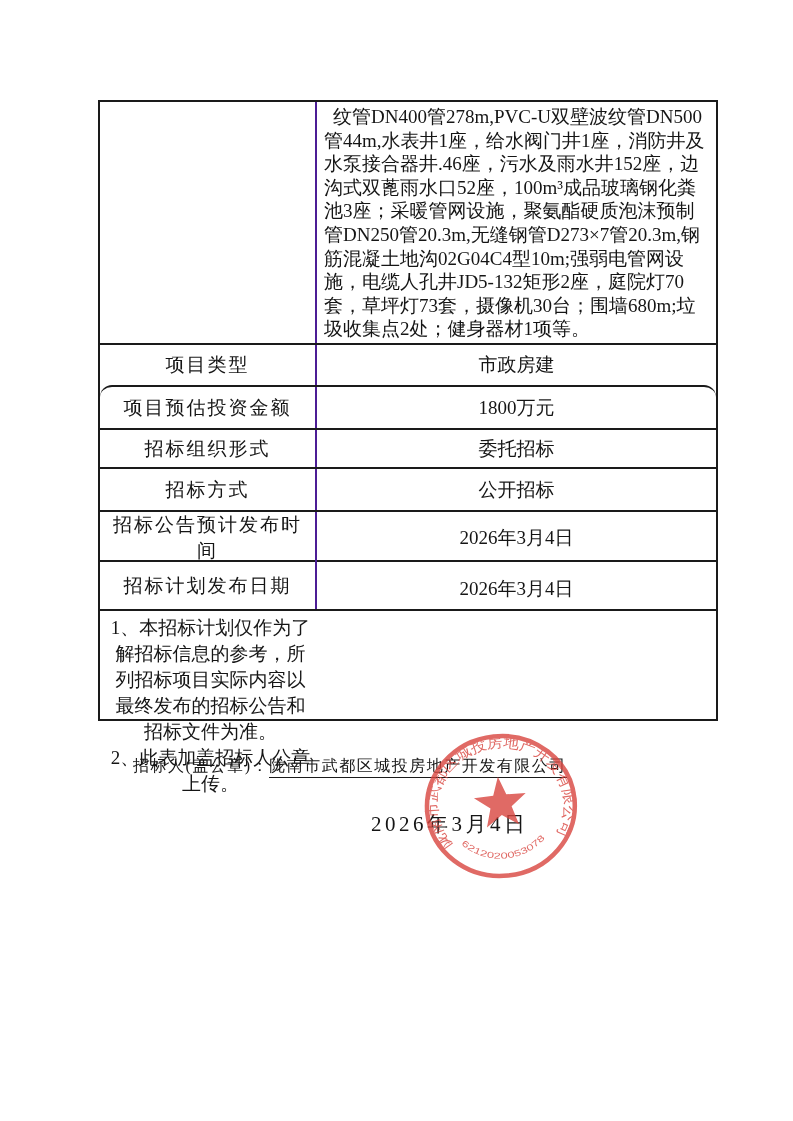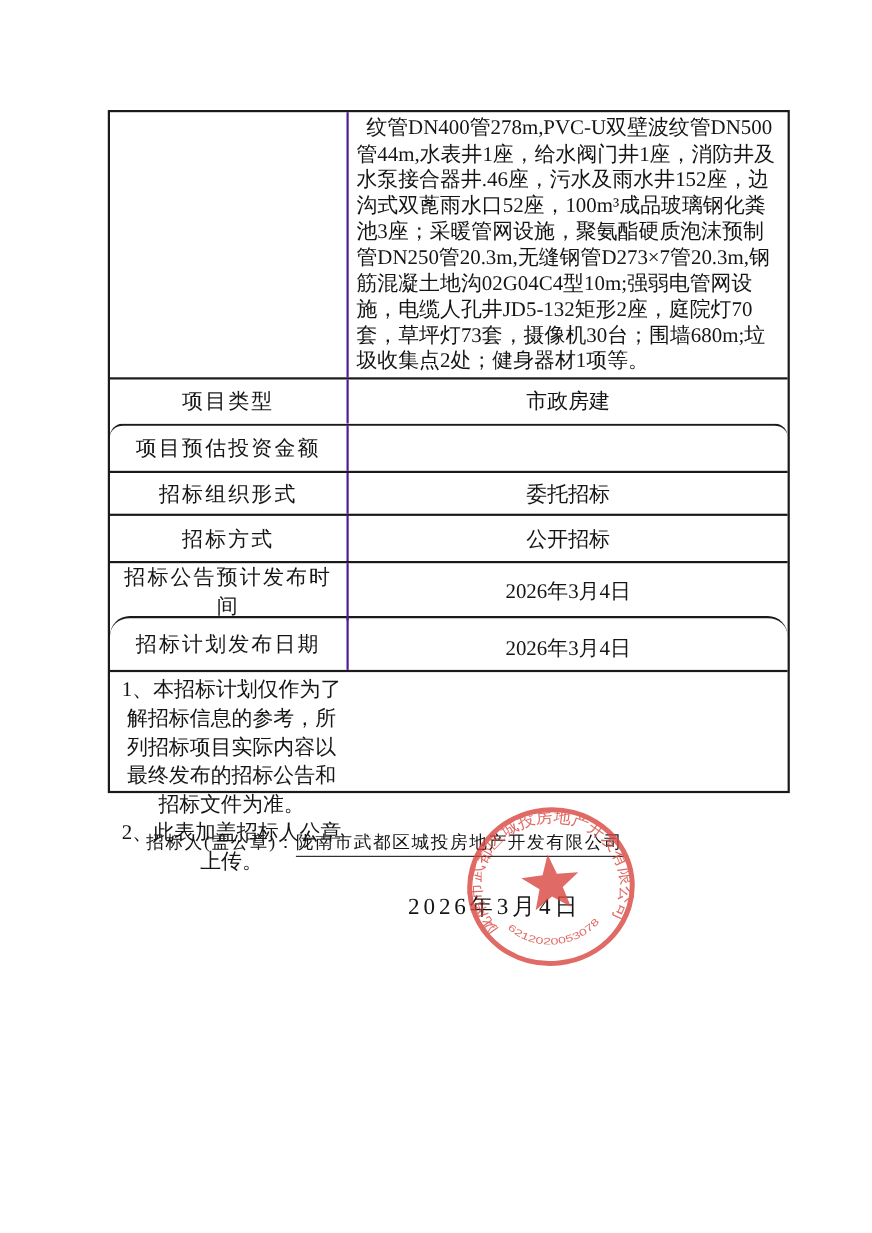--- a/index.html
+++ b/index.html
@@ -40,21 +40,21 @@
   .t-value.notes {
     display:flex; flex-direction:column; justify-content:center;
     text-align:center; line-height:26px; padding:4px 6px 4px 10px;
   }
   .r1 { height:241px; }
   .r2 { height:42px; }
   .r3 { height:43px;border-radius:12px; }
   .r4 { height:39px; }
   .r5 { height:43px; }
   .r6 { height:50px; }
-  .r7 { height:49px;border-radius:18px; }
+  .r7 { height:49px; }
   .r8 { height:110px; }
   
   .sig-line {
     position:absolute; left:133px; top:756px;
     font-size:16px; letter-spacing:1.5px; white-space:nowrap;
   }
   .sig-company {
     border-bottom:1.5px solid #1a1a1a; padding-bottom:3px;
   }
   .sig-date {
@@ -82,20 +82,21 @@
       <div class="t-value long">纹管DN400管278m,PVC-U双壁波纹管DN500管44m,水表井1座，给水阀门井1座，消防井及水泵接合器井.46座，污水及雨水井152座，边沟式双蓖雨水口52座，100m³成品玻璃钢化粪池3座；采暖管网设施，聚氨酯硬质泡沫预制管DN250管20.3m,无缝钢管D273×7管20.3m,钢筋混凝土地沟02G04C4型10m;强弱电管网设施，电缆人孔井JD5-132矩形2座，庭院灯70套，草坪灯73套，摄像机30台；围墙680m;垃圾收集点2处；健身器材1项等。</div>
     </div>
 
     <div class="t-row r2">
       <div class="t-label">项目类型</div>
       <div class="t-value">市政房建</div>
     </div>
 
     <div class="t-row r3">
       <div class="t-label">项目预估投资金额</div>
+      <div class="t-value">1800万元</div>
     </div>
 
     <div class="t-row r4">
       <div class="t-label">招标组织形式</div>
       <div class="t-value">委托招标</div>
     </div>
 
     <div class="t-row r5">
       <div class="t-label">招标方式</div>
       <div class="t-value">公开招标</div>

